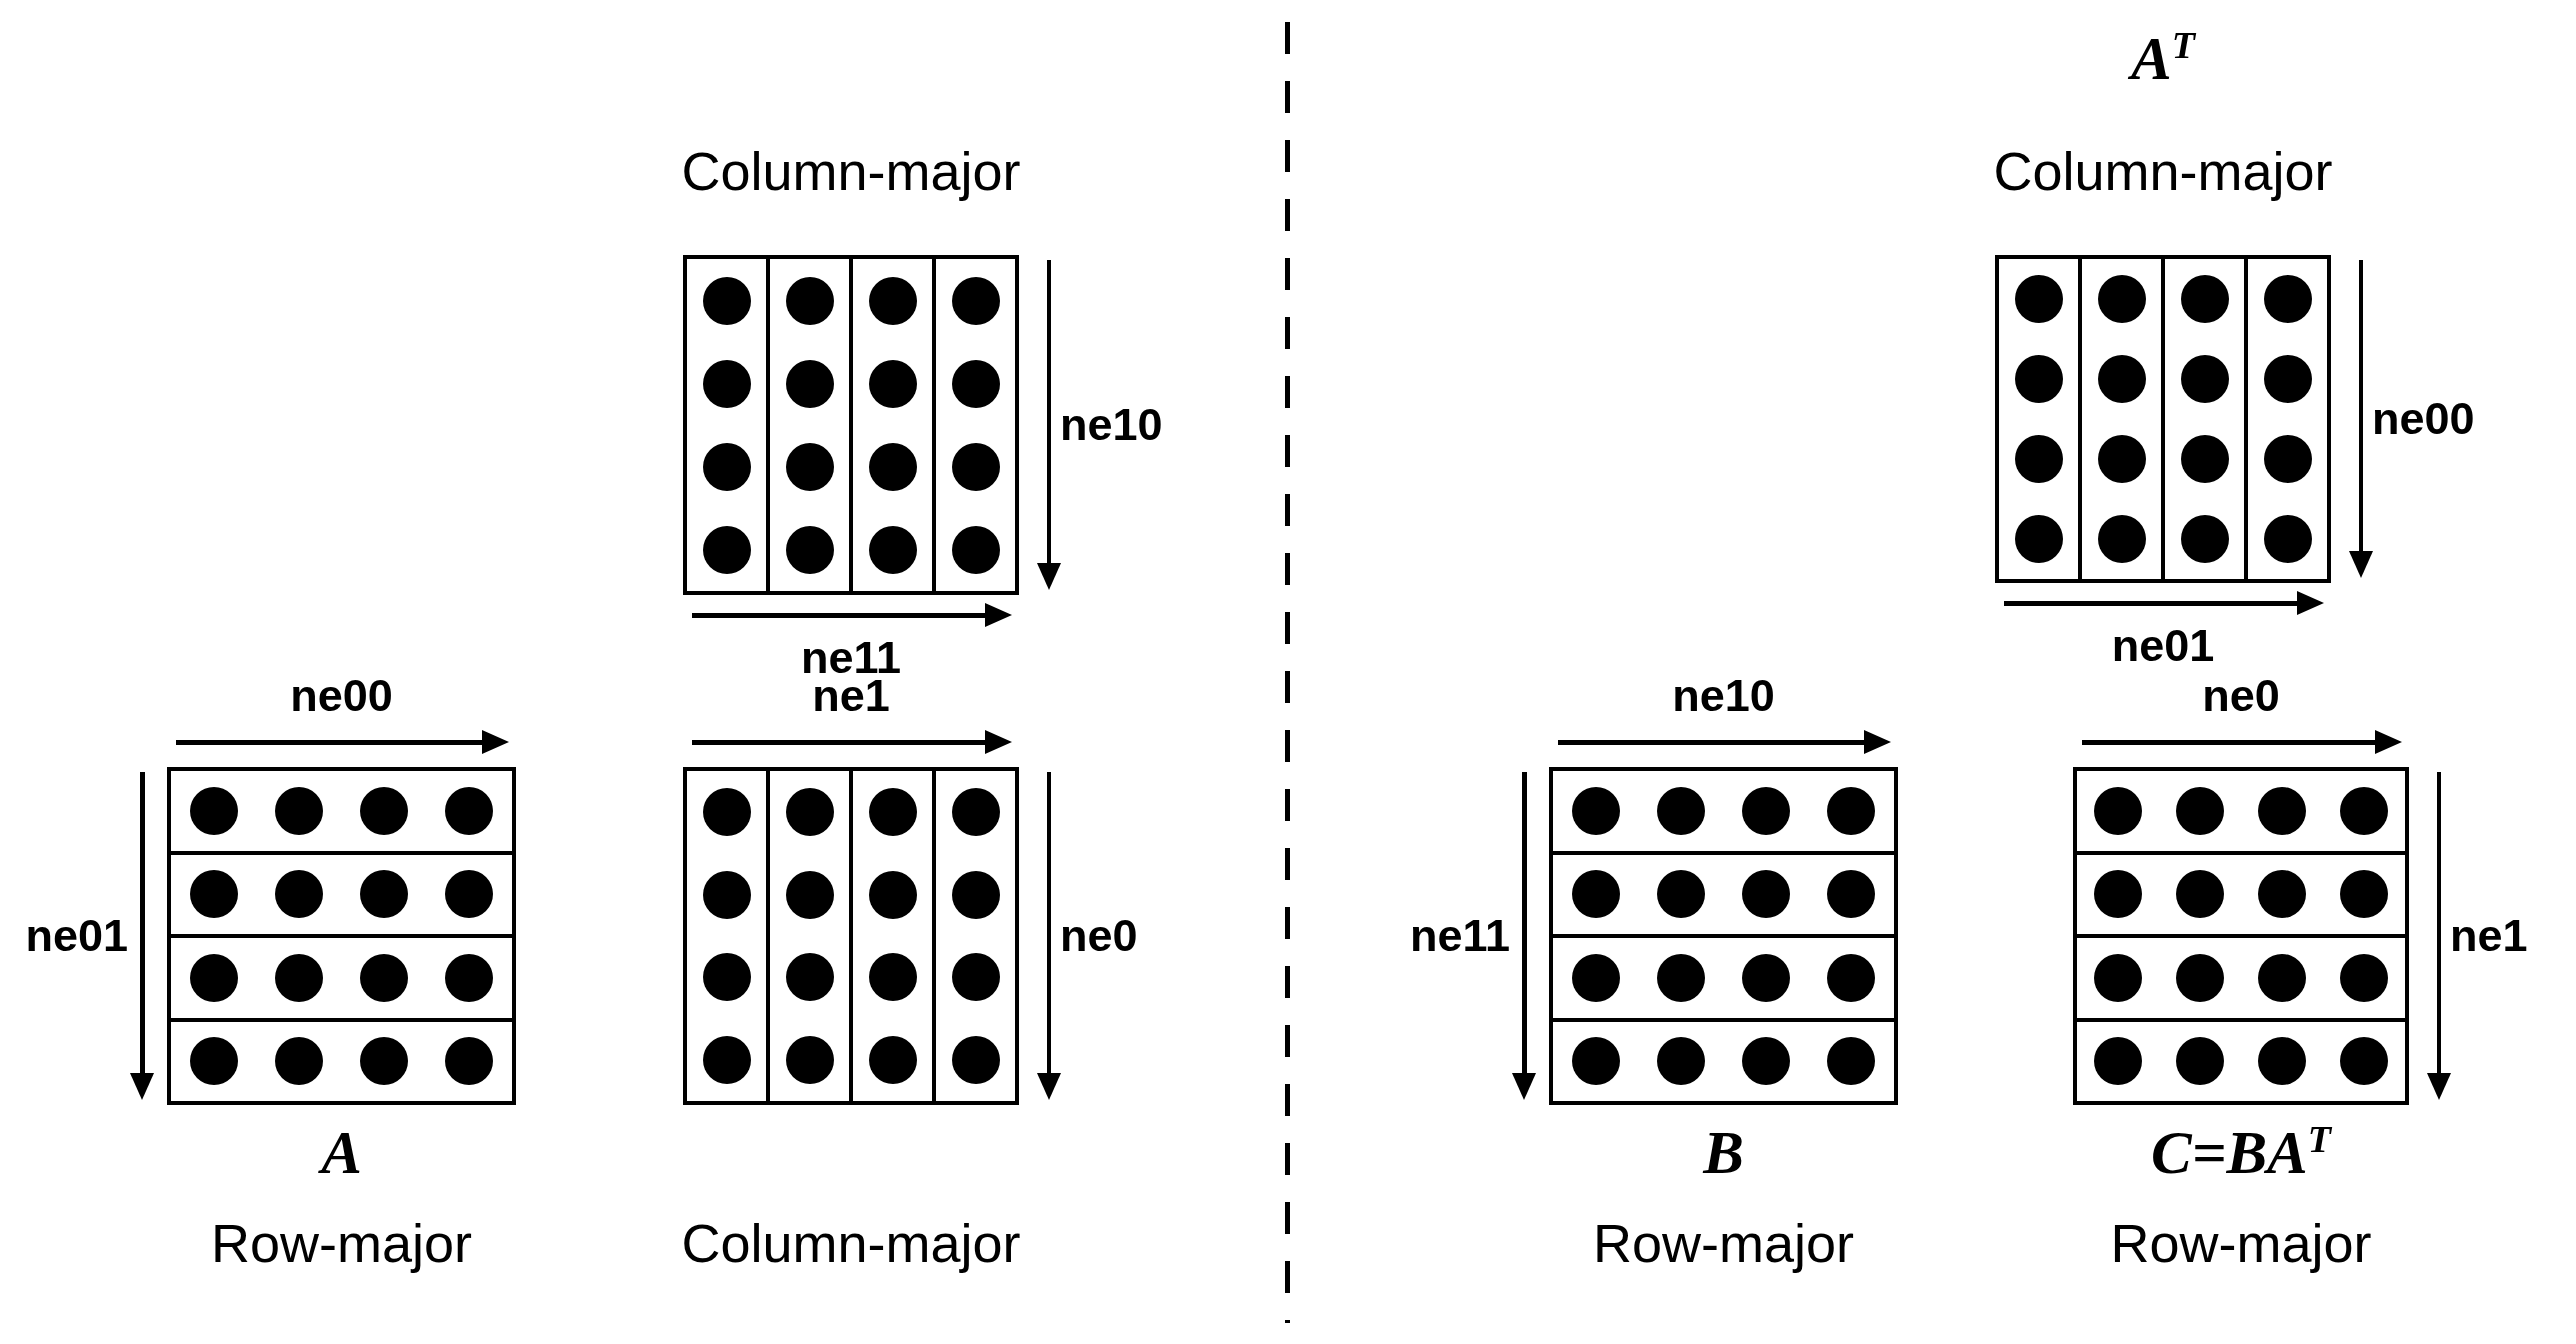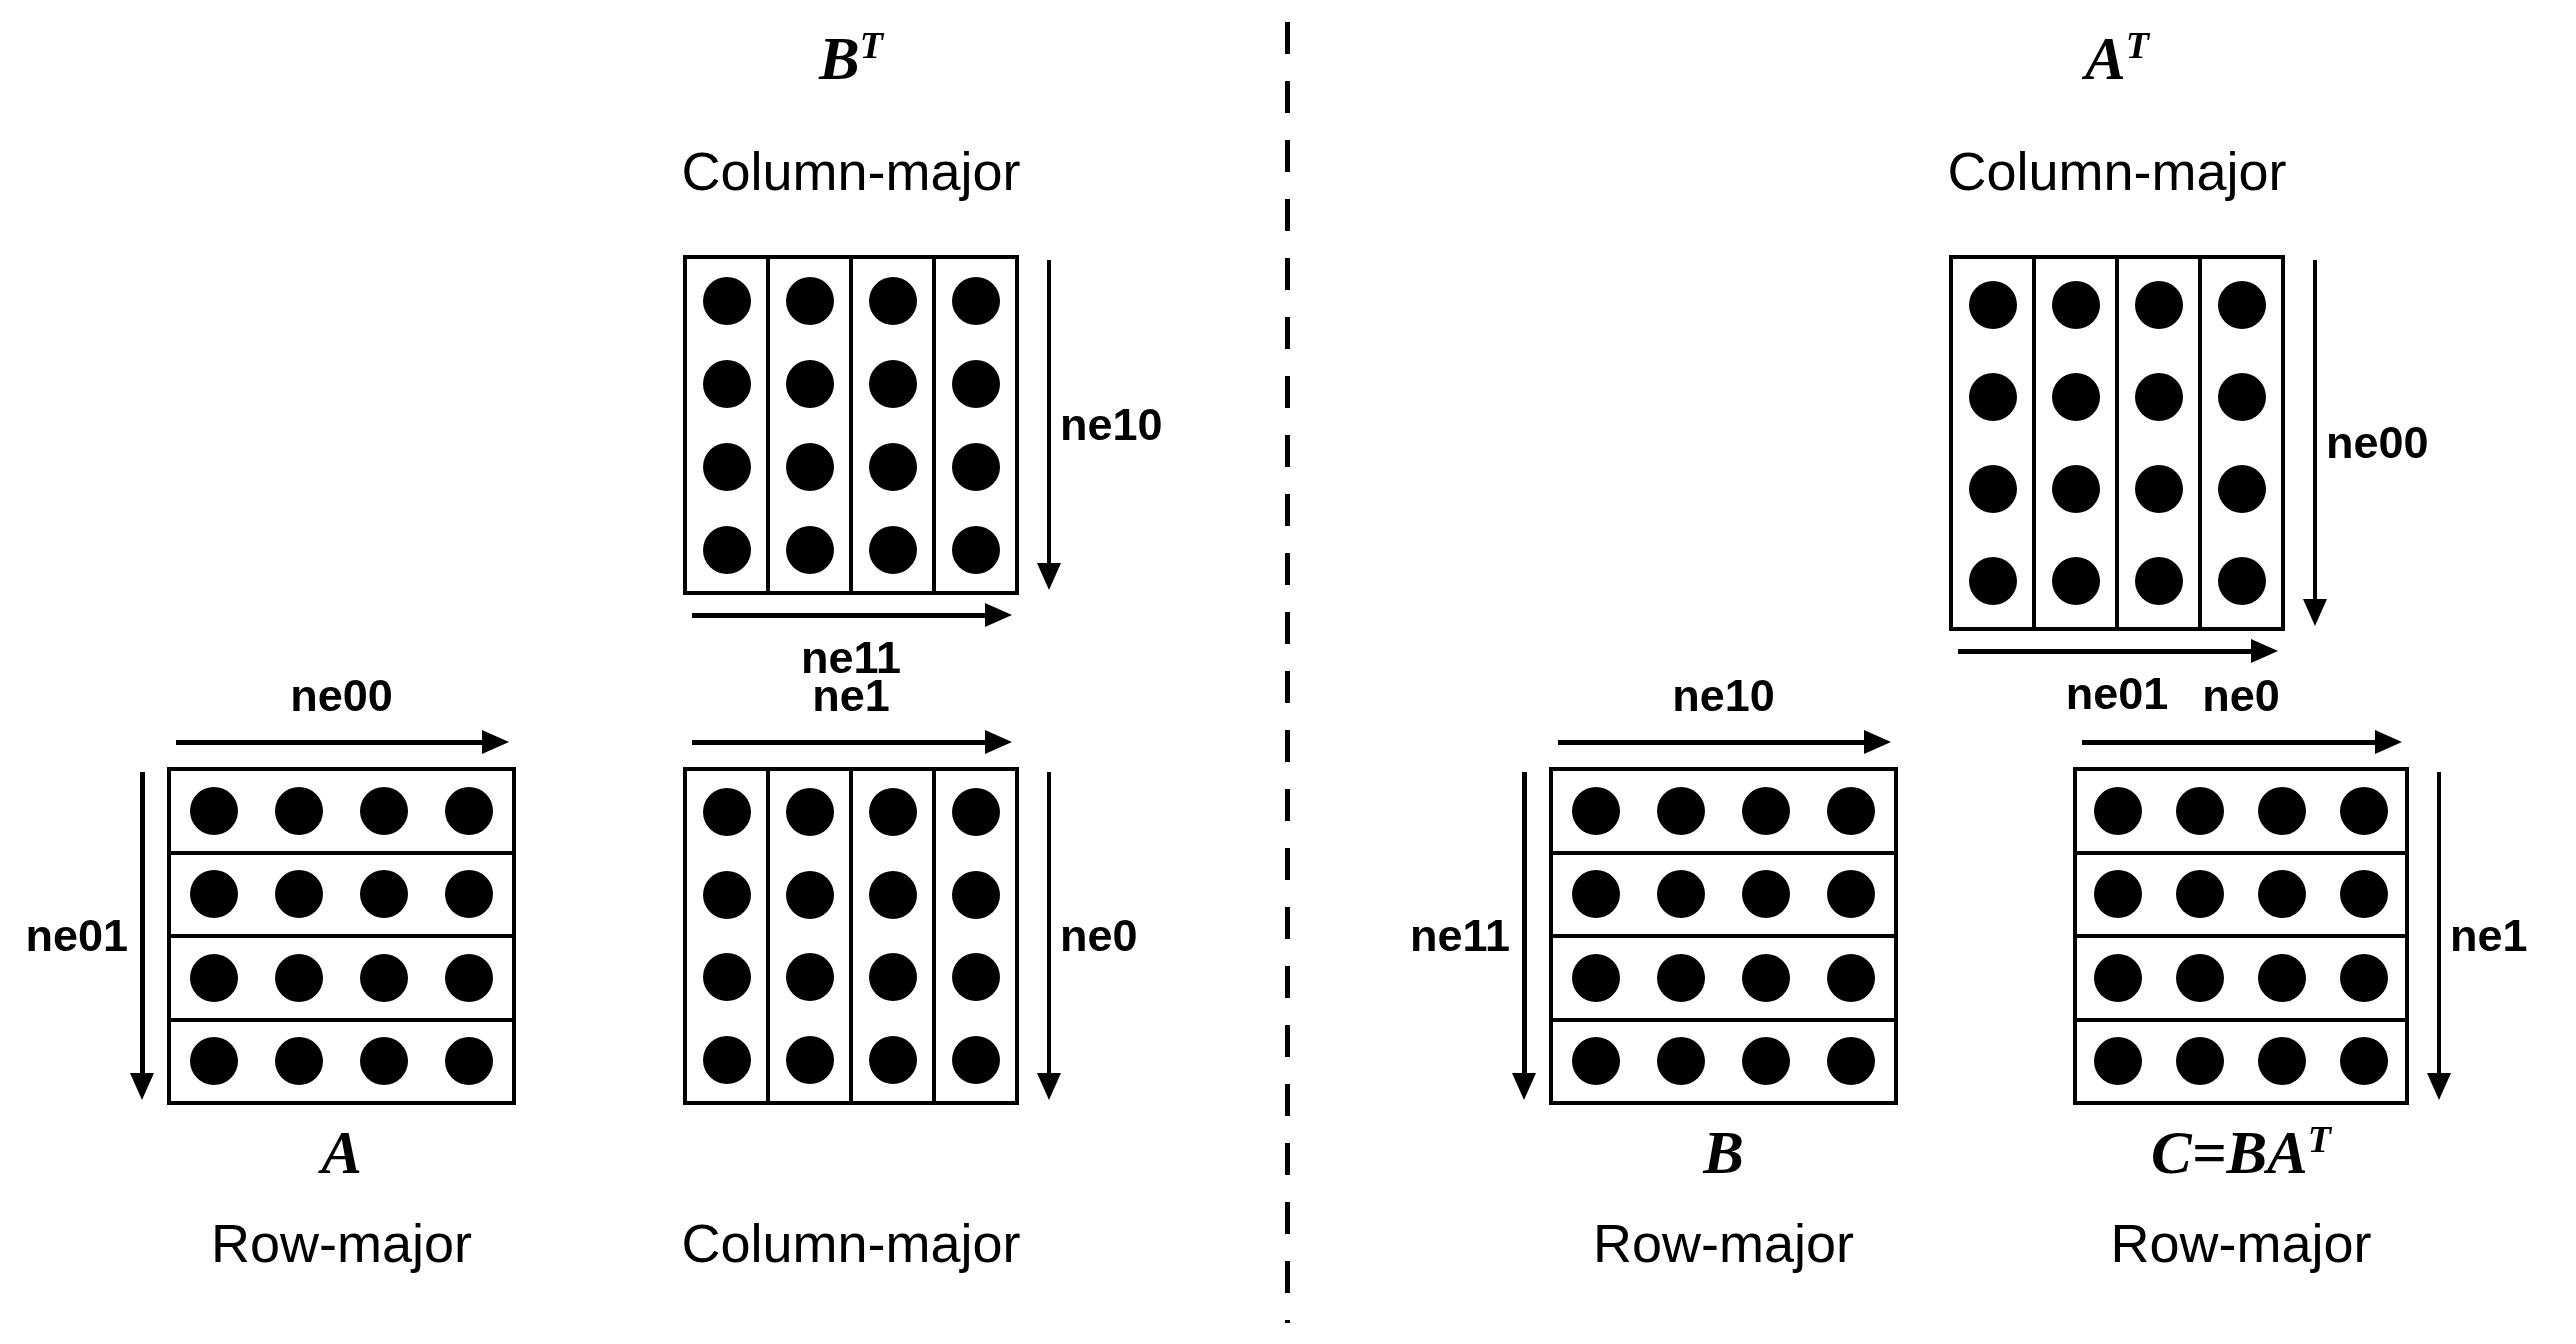--- a/index.html
+++ b/index.html
@@ -88,21 +88,20 @@
     width: 5.4px; height: 1301px;
     background: repeating-linear-gradient(to bottom, var(--ink) 0 32px, transparent 32px 59px);
   }
 </style>
 </head>
 <body>
 
 <div class="stage">
 
   <div class="panel" style="left:683px; top:255px; width:336px; height:340px;">
-    <div class="math title-above"><span>B</span><sup>T</sup><span></span><sup></sup></div>
     <div class="layout-label layout-above">Column-major</div>
     <div class="matrix col-major">
         <div class="strip">
           <div class="dot"></div>
           <div class="dot"></div>
           <div class="dot"></div>
           <div class="dot"></div>
         </div>
         <div class="strip">
           <div class="dot"></div>
@@ -193,21 +192,21 @@
           <div class="dot"></div>
           <div class="dot"></div>
           <div class="dot"></div>
         </div>
       </div>
     <div class="layout-label layout-below">Column-major</div>
   </div>
 
   <div class="divider"></div>
 
-  <div class="panel" style="left:1949px; top:255px; width:336px; height:376px;">
+  <div class="panel" style="left:1995px; top:255px; width:336px; height:328px;">
     <div class="math title-above"><span>A</span><sup>T</sup><span></span><sup></sup></div>
     <div class="layout-label layout-above">Column-major</div>
     <div class="matrix col-major">
         <div class="strip">
           <div class="dot"></div>
           <div class="dot"></div>
           <div class="dot"></div>
           <div class="dot"></div>
         </div>
         <div class="strip">

